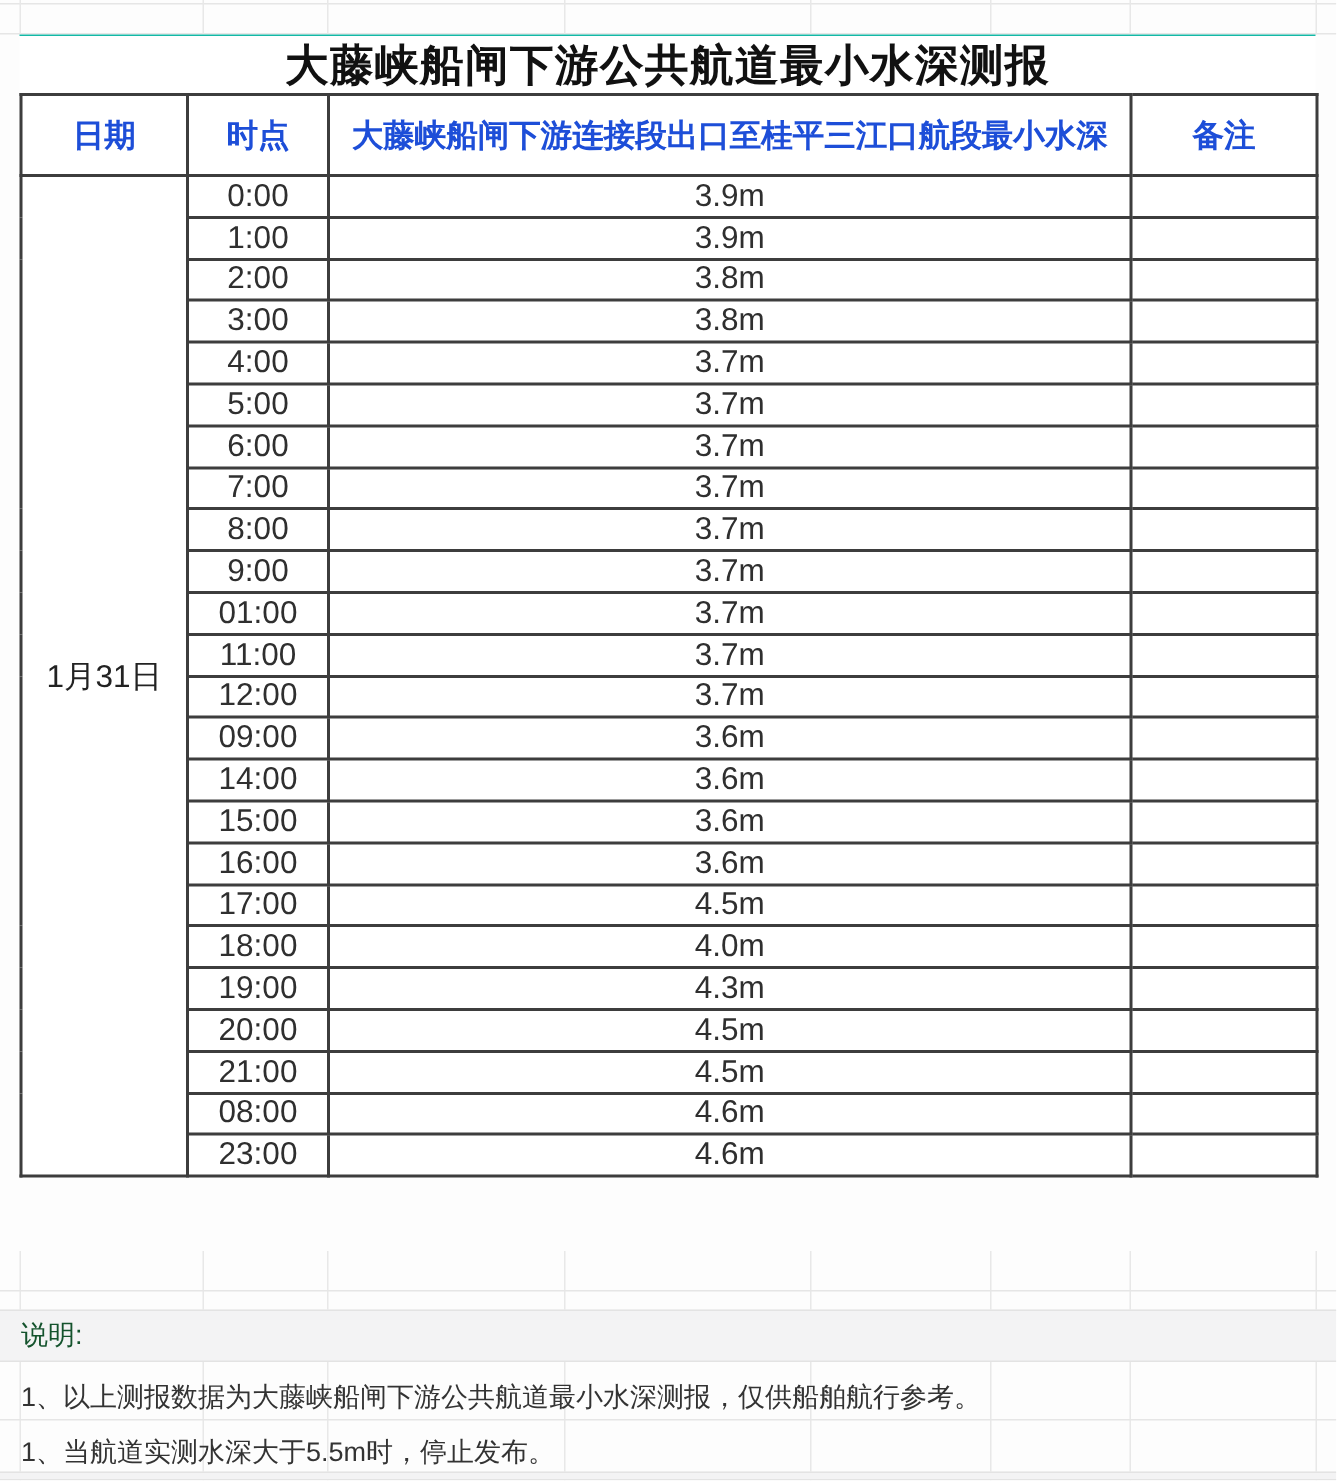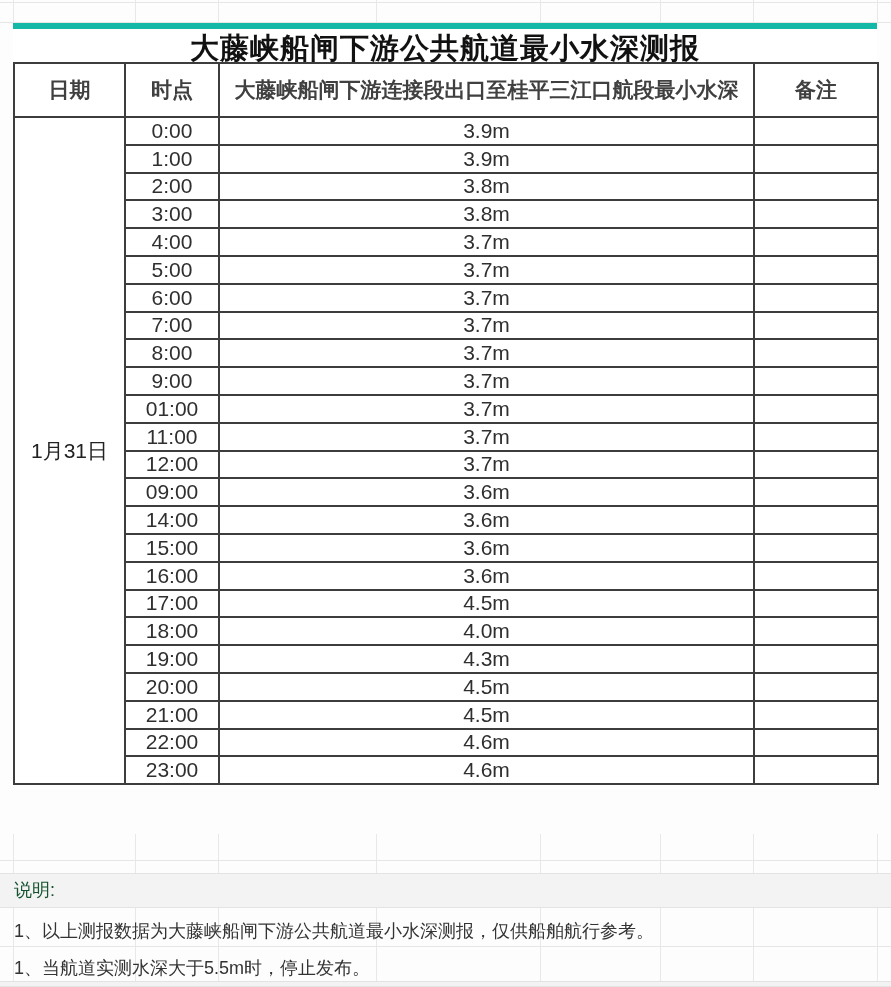--- a/index.html
+++ b/index.html
@@ -7,28 +7,28 @@
         font-family:"Liberation Sans","DejaVu Sans",sans-serif;color:#2b2b2b;}
   
   .vline{position:absolute;width:1px;background:#e8e8e8;}
   .vline.top{top:0;height:23px;}
   .vline.bottom{top:834px;height:153px;}
   .hline{position:absolute;left:0;width:891px;height:1px;background:#e6e6e6;}
   .band{position:absolute;left:0;width:891px;background:#f3f3f4;
         border-top:1px solid #e3e3e3;border-bottom:1px solid #e3e3e3;box-sizing:border-box;}
   
   .title-row{position:absolute;left:13px;top:23px;width:864px;height:39px;background:#fff;
-             border-top:6px solid #14b8a6;display:flex;align-items:center;justify-content:center;}
+             border-top:1px solid #14b8a6;display:flex;align-items:center;justify-content:center;}
   .title-row h1{margin:0;font-size:29px;font-weight:bold;color:#111;letter-spacing:1px;}
   
   .depth-table{position:absolute;left:13px;top:62px;border-collapse:collapse;table-layout:fixed;
                width:864px;background:#fff;}
   .depth-table th,.depth-table td{border:2px solid #3d3d3d;padding:0;text-align:center;
                overflow:hidden;white-space:nowrap;}
-  .depth-table th{height:52px;font-size:21px;font-weight:bold;color:#404040;margin-top:21px;}
+  .depth-table th{height:52px;font-size:21px;font-weight:bold;color:#1d4ed8;margin-top:21px;}
   .depth-table td{height:25.8px;font-size:21px;color:#2f2f2f;}
   col.c-date{width:111px;} col.c-time{width:94px;} col.c-depth{width:535px;} col.c-remark{width:124px;}
   td.date-cell{font-size:21px;color:#222;}
   
   .note-label{position:absolute;left:14px;top:873px;height:35px;line-height:35px;
               font-size:18px;color:#14532d;z-index:3;}
   .note-line{position:absolute;left:14px;width:860px;font-size:18px;color:#333;z-index:3;}
   .note-1{top:919px;}
   .note-2{top:956px;}
 </style>
@@ -185,21 +185,21 @@
         <td>20:00</td>
         <td>4.5m</td>
         <td></td>
       </tr>
       <tr>
         <td>21:00</td>
         <td>4.5m</td>
         <td></td>
       </tr>
       <tr>
-        <td>22:00</td>
+        <td>08:00</td>
         <td>4.6m</td>
         <td></td>
       </tr>
       <tr>
         <td>23:00</td>
         <td>4.6m</td>
         <td></td>
       </tr>
     </tbody>
   </table>

